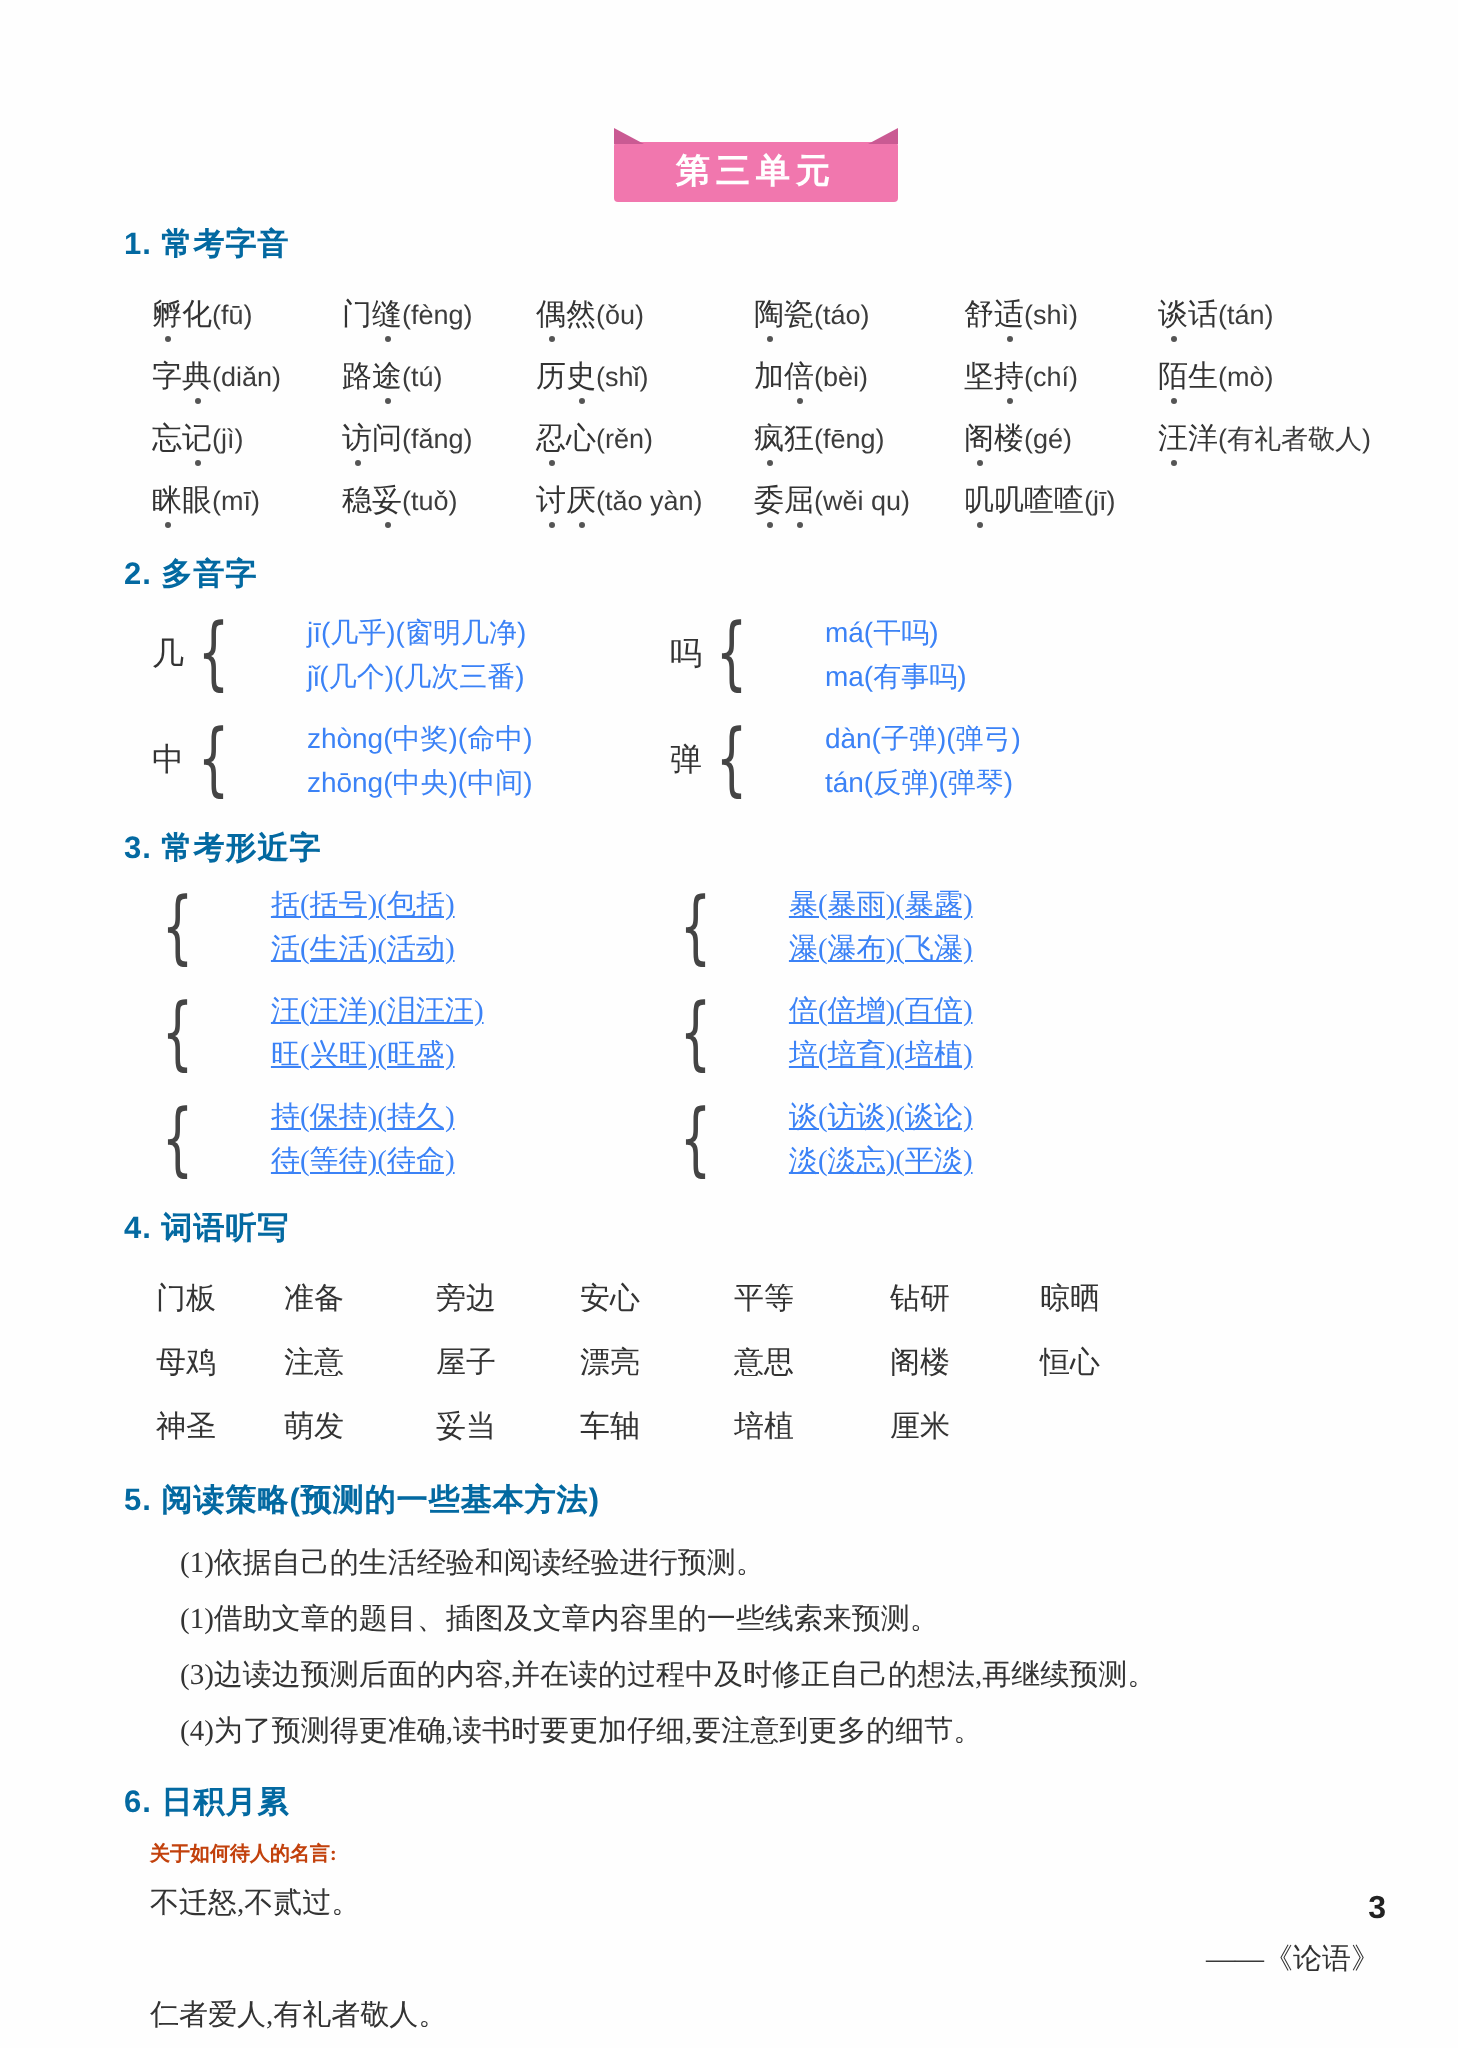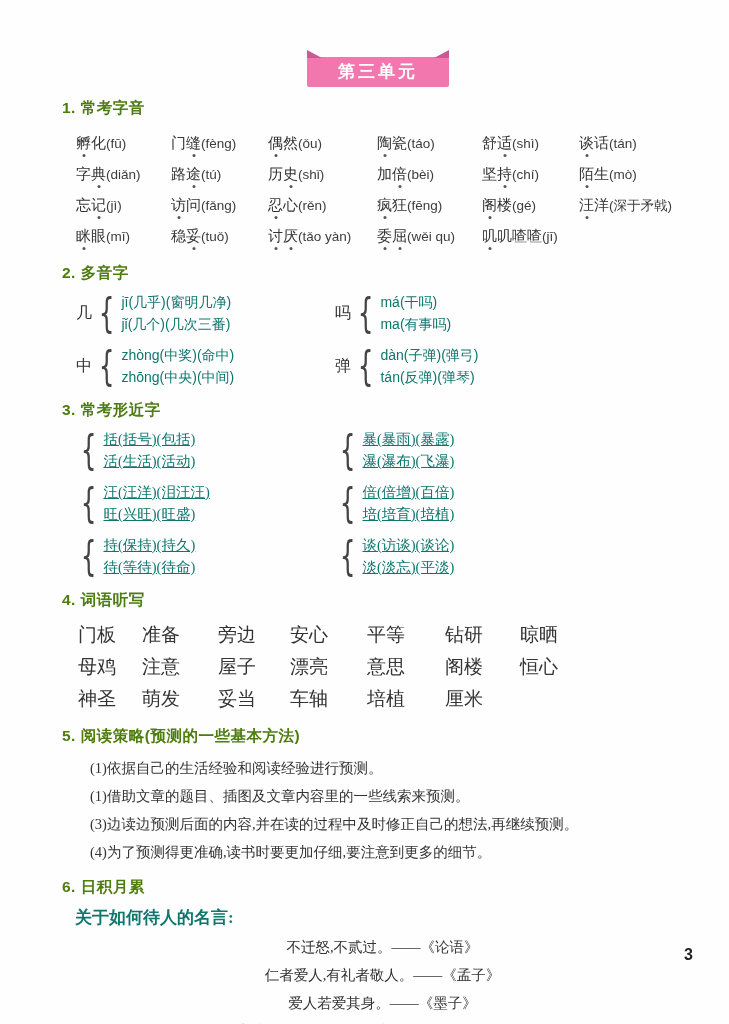--- a/index.html
+++ b/index.html
@@ -1,64 +1,64 @@
 <!DOCTYPE html>
 <html><head>
 <meta charset="utf-8">
 <style>
   * { margin:0; padding:0; box-sizing:border-box; }
   html,body { background:#ffffff; }
   body { width:729px; height:1024px; font-family:"Liberation Serif", serif; color:#333; }
-  .page { position:relative; width:729px; height:1024px; padding:0 39px 0 62px; overflow:hidden; background:#fefefe; }
+  .page { position:relative; width:729px; height:1024px; padding:14px 39px 0 62px; overflow:hidden; background:#fefefe; }
 
   
   .banner { position:relative; width:142px; height:30px; margin:57px auto 0; margin-left:245px;
             background:#f177ae; border-radius:2px; text-align:center; line-height:30px;
             font-family:"Liberation Sans", sans-serif; font-weight:bold; font-size:17px;
             color:#fff; letter-spacing:3px; }
   .flap { position:absolute; top:-7px; width:15px; height:8px; background:#ca5a93; }
   .flap.left  { left:0;  clip-path:polygon(0 0, 100% 100%, 0 100%); }
   .flap.right { right:0; clip-path:polygon(100% 0, 100% 100%, 0 100%); }
 
   
   h2.sec { font-family:"Liberation Sans", sans-serif; font-size:15.5px; font-weight:bold;
-           color:#4d7c0f; letter-spacing:0.5px; margin-top:11px; }
+           color:#0369a1; letter-spacing:0.5px; margin-top:11px; }
 
   
   .grid1 { display:grid; grid-template-columns:95px 97px 109px 105px 97px auto;
            grid-auto-rows:31px; margin:9px 0 0 14px; align-items:center; }
   .term { white-space:nowrap; font-size:15px; }
   .term .w span { position:relative; display:inline-block; line-height:normal; }
   .term .w span.dotted::after { content:""; position:absolute; left:50%; bottom:-4px;
            transform:translateX(-50%); width:3px; height:3px; border-radius:50%; background:#555; }
   .term .p { font-family:"Liberation Sans", sans-serif; font-size:13.5px; color:#3c3c3c; }
 
   
   .twocol { display:grid; grid-template-columns:259px auto; margin:6px 0 0 14px; row-gap:7px; }
   .group { display:flex; align-items:center; height:46px; }
   .bchar { font-size:16px; margin-right:2px; }
   .brace { font-family:"DejaVu Sans", sans-serif; font-size:40px; font-weight:normal; color:#444;
            line-height:46px; transform:scaleX(0.62); display:inline-block; }
   .lines { margin-left:2px; }
-  .lines div { line-height:22px; font-size:14px; font-family:"Liberation Sans", sans-serif; color:#0f766e; }
+  .lines div { line-height:22px; font-size:14px; font-family:"Liberation Sans", sans-serif; color:#3b82f6;margin-left:32px; }
   .lines.cn div { font-family:"Liberation Serif", serif; font-size:14.5px;text-decoration:underline; }
 
   
   .grid4 { display:grid; grid-template-columns:64px 76px 72px 77px 78px 75px auto;
-           grid-auto-rows:32px; margin:8px 0 0 16px; align-items:center; font-size:19px; }
+           grid-auto-rows:32px; margin:8px 0 0 16px; align-items:center; font-size:15px; }
 
   
   .strategies { margin:7px 0 0 28px; }
   .strategies p { font-size:14.5px; line-height:28px; }
 
   
-  .subtitle { font-size:17px; font-weight:bold; color:#0f766e; margin:8px 0 0 13px;
+  .subtitle { font-size:10px; font-weight:bold; color:#c2410c; margin:8px 0 0 13px;
               font-family:Liberation Serif, serif; }
   .quotes { margin:4px 0 0 13px; }
-  .quote { display:flex; justify-content:center; line-height:28px; font-size:14.5px; }
+  .quote { display:flex; justify-content:flex-start; line-height:28px; font-size:14.5px;flex-direction:column; }
   .quote .qsrc { text-align:right; }
 
   .pagenum { position:absolute; right:36px; bottom:60px; font-family:"Liberation Sans", sans-serif;
              font-size:16px; font-weight:bold; color:#222; }
 </style>
 </head>
 <body>
 
 <div class="page">
 
@@ -82,21 +82,21 @@
     <span class="term"><span class="w"><span>历</span><span class="dotted">史</span></span><span class="p">(shǐ)</span></span>
     <span class="term"><span class="w"><span>加</span><span class="dotted">倍</span></span><span class="p">(bèi)</span></span>
     <span class="term"><span class="w"><span>坚</span><span class="dotted">持</span></span><span class="p">(chí)</span></span>
     <span class="term"><span class="w"><span class="dotted">陌</span><span>生</span></span><span class="p">(mò)</span></span>
 
     <span class="term"><span class="w"><span>忘</span><span class="dotted">记</span></span><span class="p">(jì)</span></span>
     <span class="term"><span class="w"><span class="dotted">访</span><span>问</span></span><span class="p">(fǎng)</span></span>
     <span class="term"><span class="w"><span class="dotted">忍</span><span>心</span></span><span class="p">(rěn)</span></span>
     <span class="term"><span class="w"><span class="dotted">疯</span><span>狂</span></span><span class="p">(fēng)</span></span>
     <span class="term"><span class="w"><span class="dotted">阁</span><span>楼</span></span><span class="p">(gé)</span></span>
-    <span class="term"><span class="w"><span class="dotted">汪</span><span>洋</span></span><span class="p">(深于矛戟)</span></span>
+    <span class="term"><span class="w"><span class="dotted">汪</span><span>洋</span></span><span class="p">(有礼者敬人)</span></span>
 
     <span class="term"><span class="w"><span class="dotted">眯</span><span>眼</span></span><span class="p">(mī)</span></span>
     <span class="term"><span class="w"><span>稳</span><span class="dotted">妥</span></span><span class="p">(tuǒ)</span></span>
     <span class="term"><span class="w"><span class="dotted">讨</span><span class="dotted">厌</span></span><span class="p">(tǎo yàn)</span></span>
     <span class="term"><span class="w"><span class="dotted">委</span><span class="dotted">屈</span></span><span class="p">(wěi qu)</span></span>
     <span class="term"><span class="w"><span class="dotted">叽</span><span>叽</span><span>喳</span><span>喳</span></span><span class="p">(jī)</span></span>
     <span></span>
   </div>
 
   <h2 class="sec">2. 多音字</h2>

